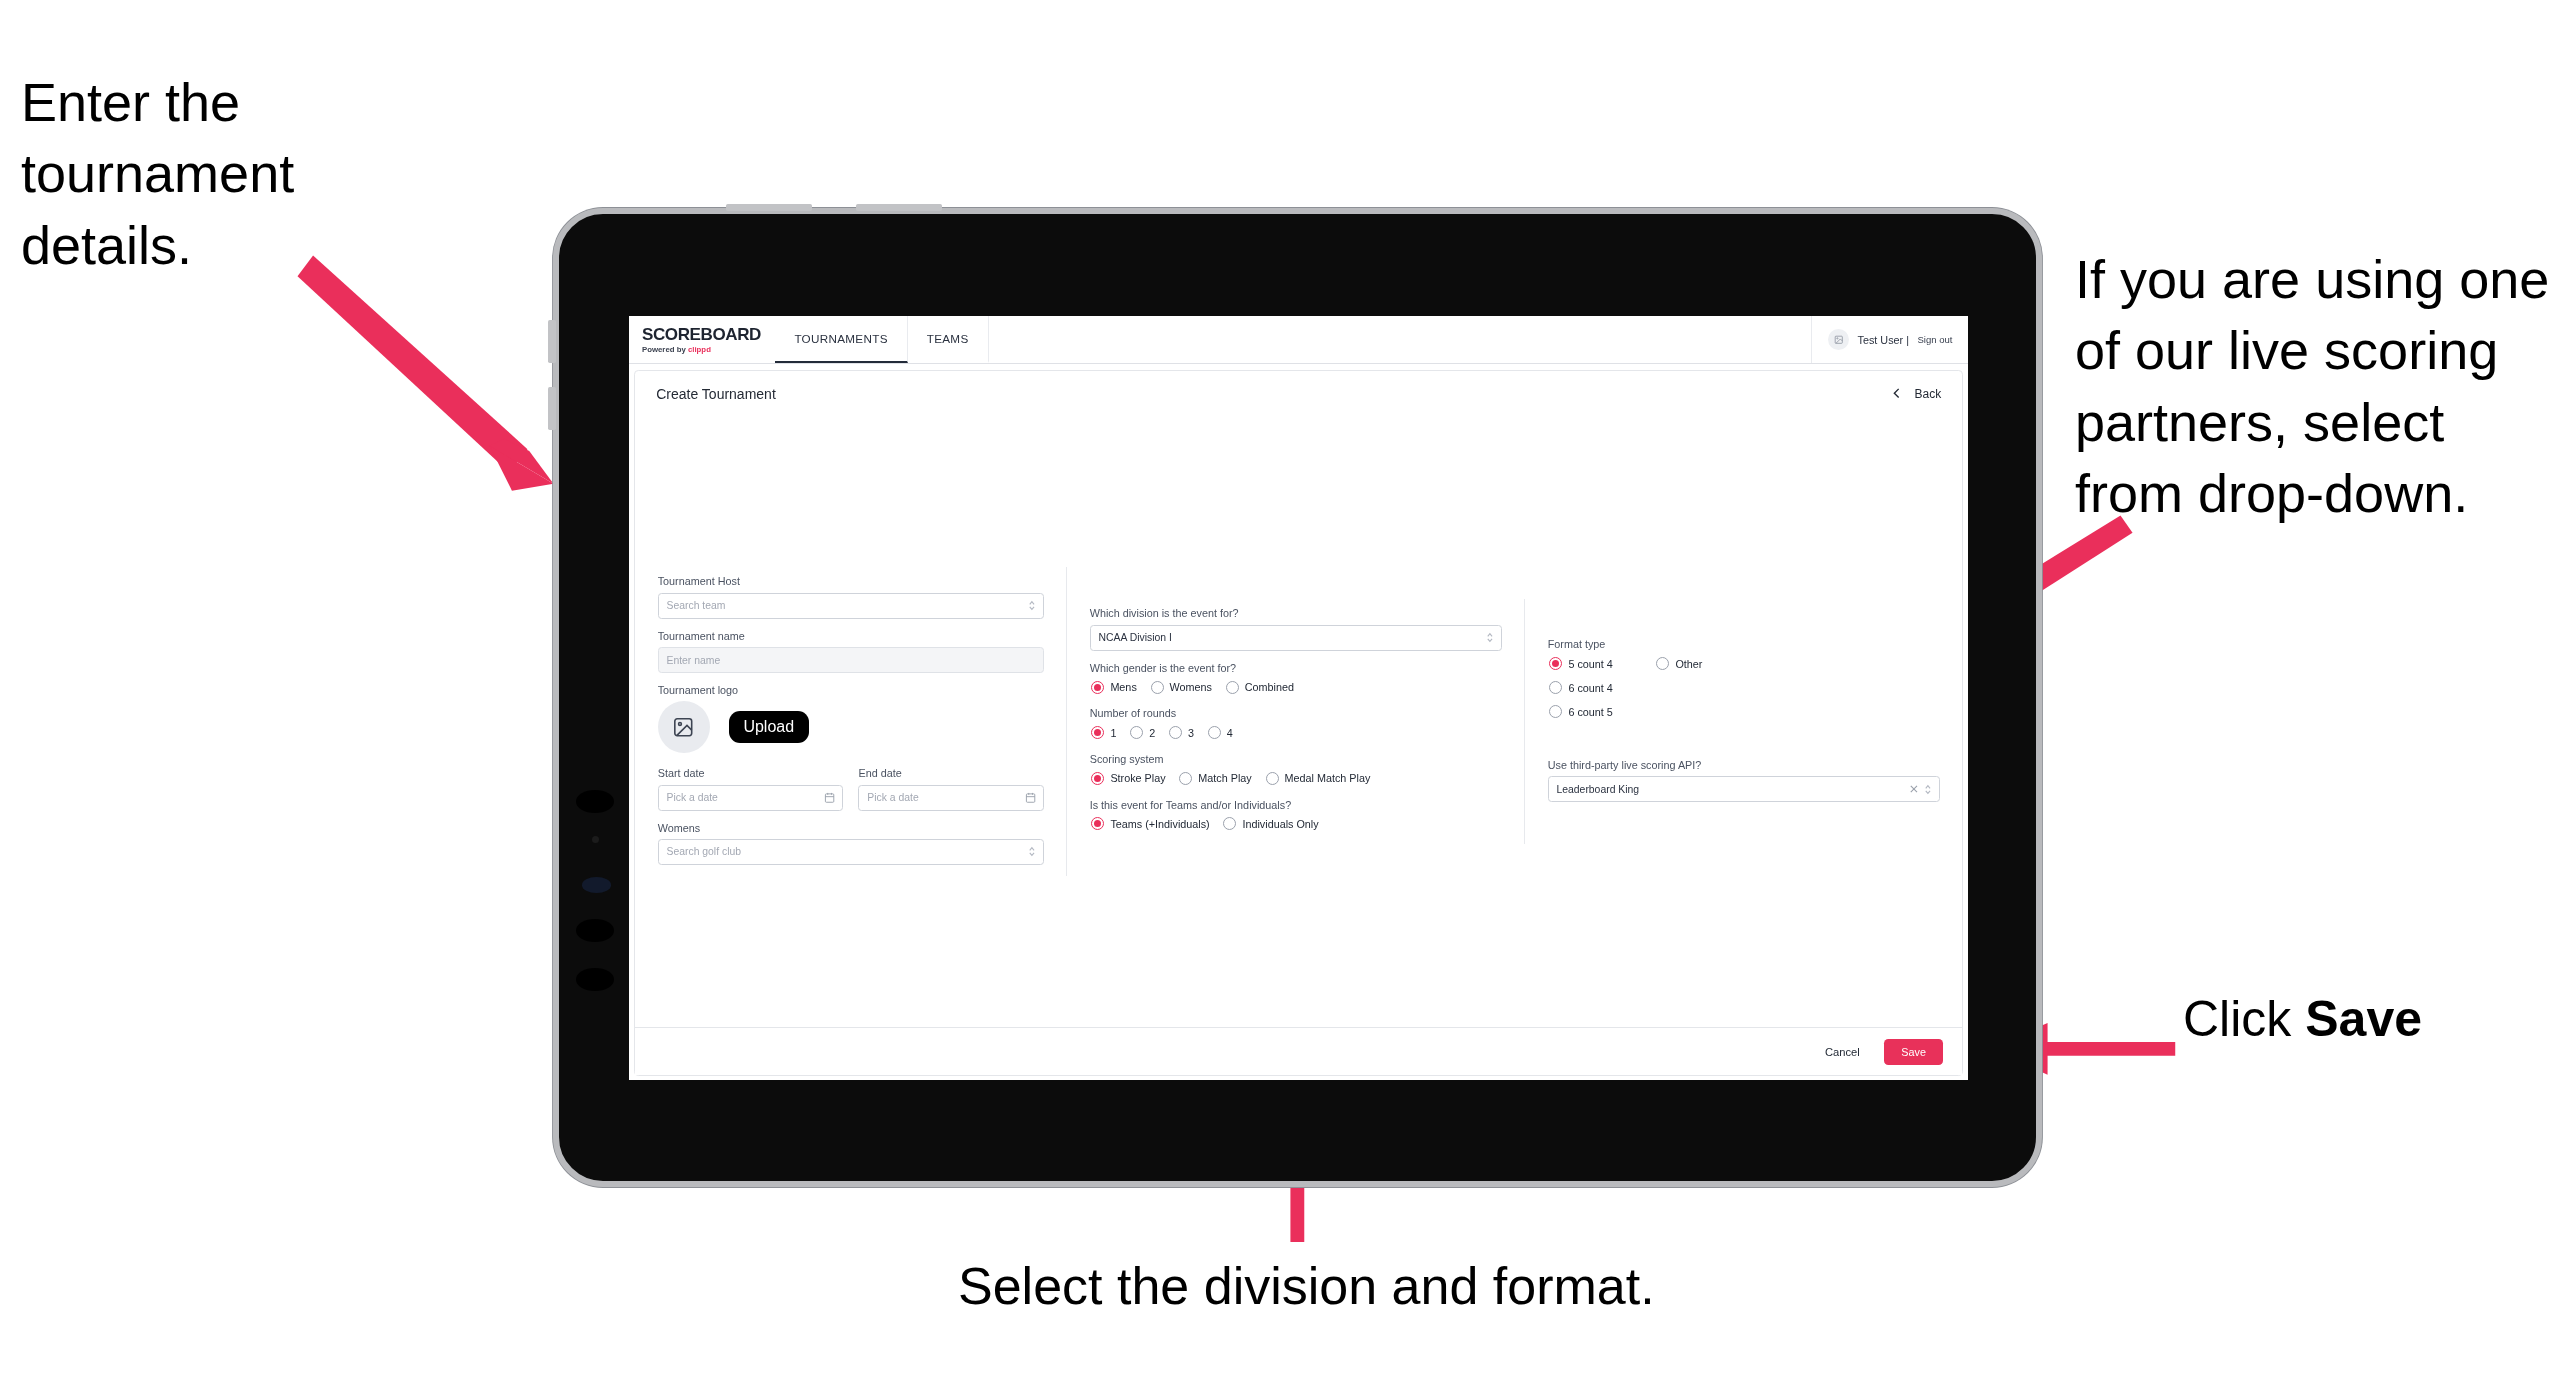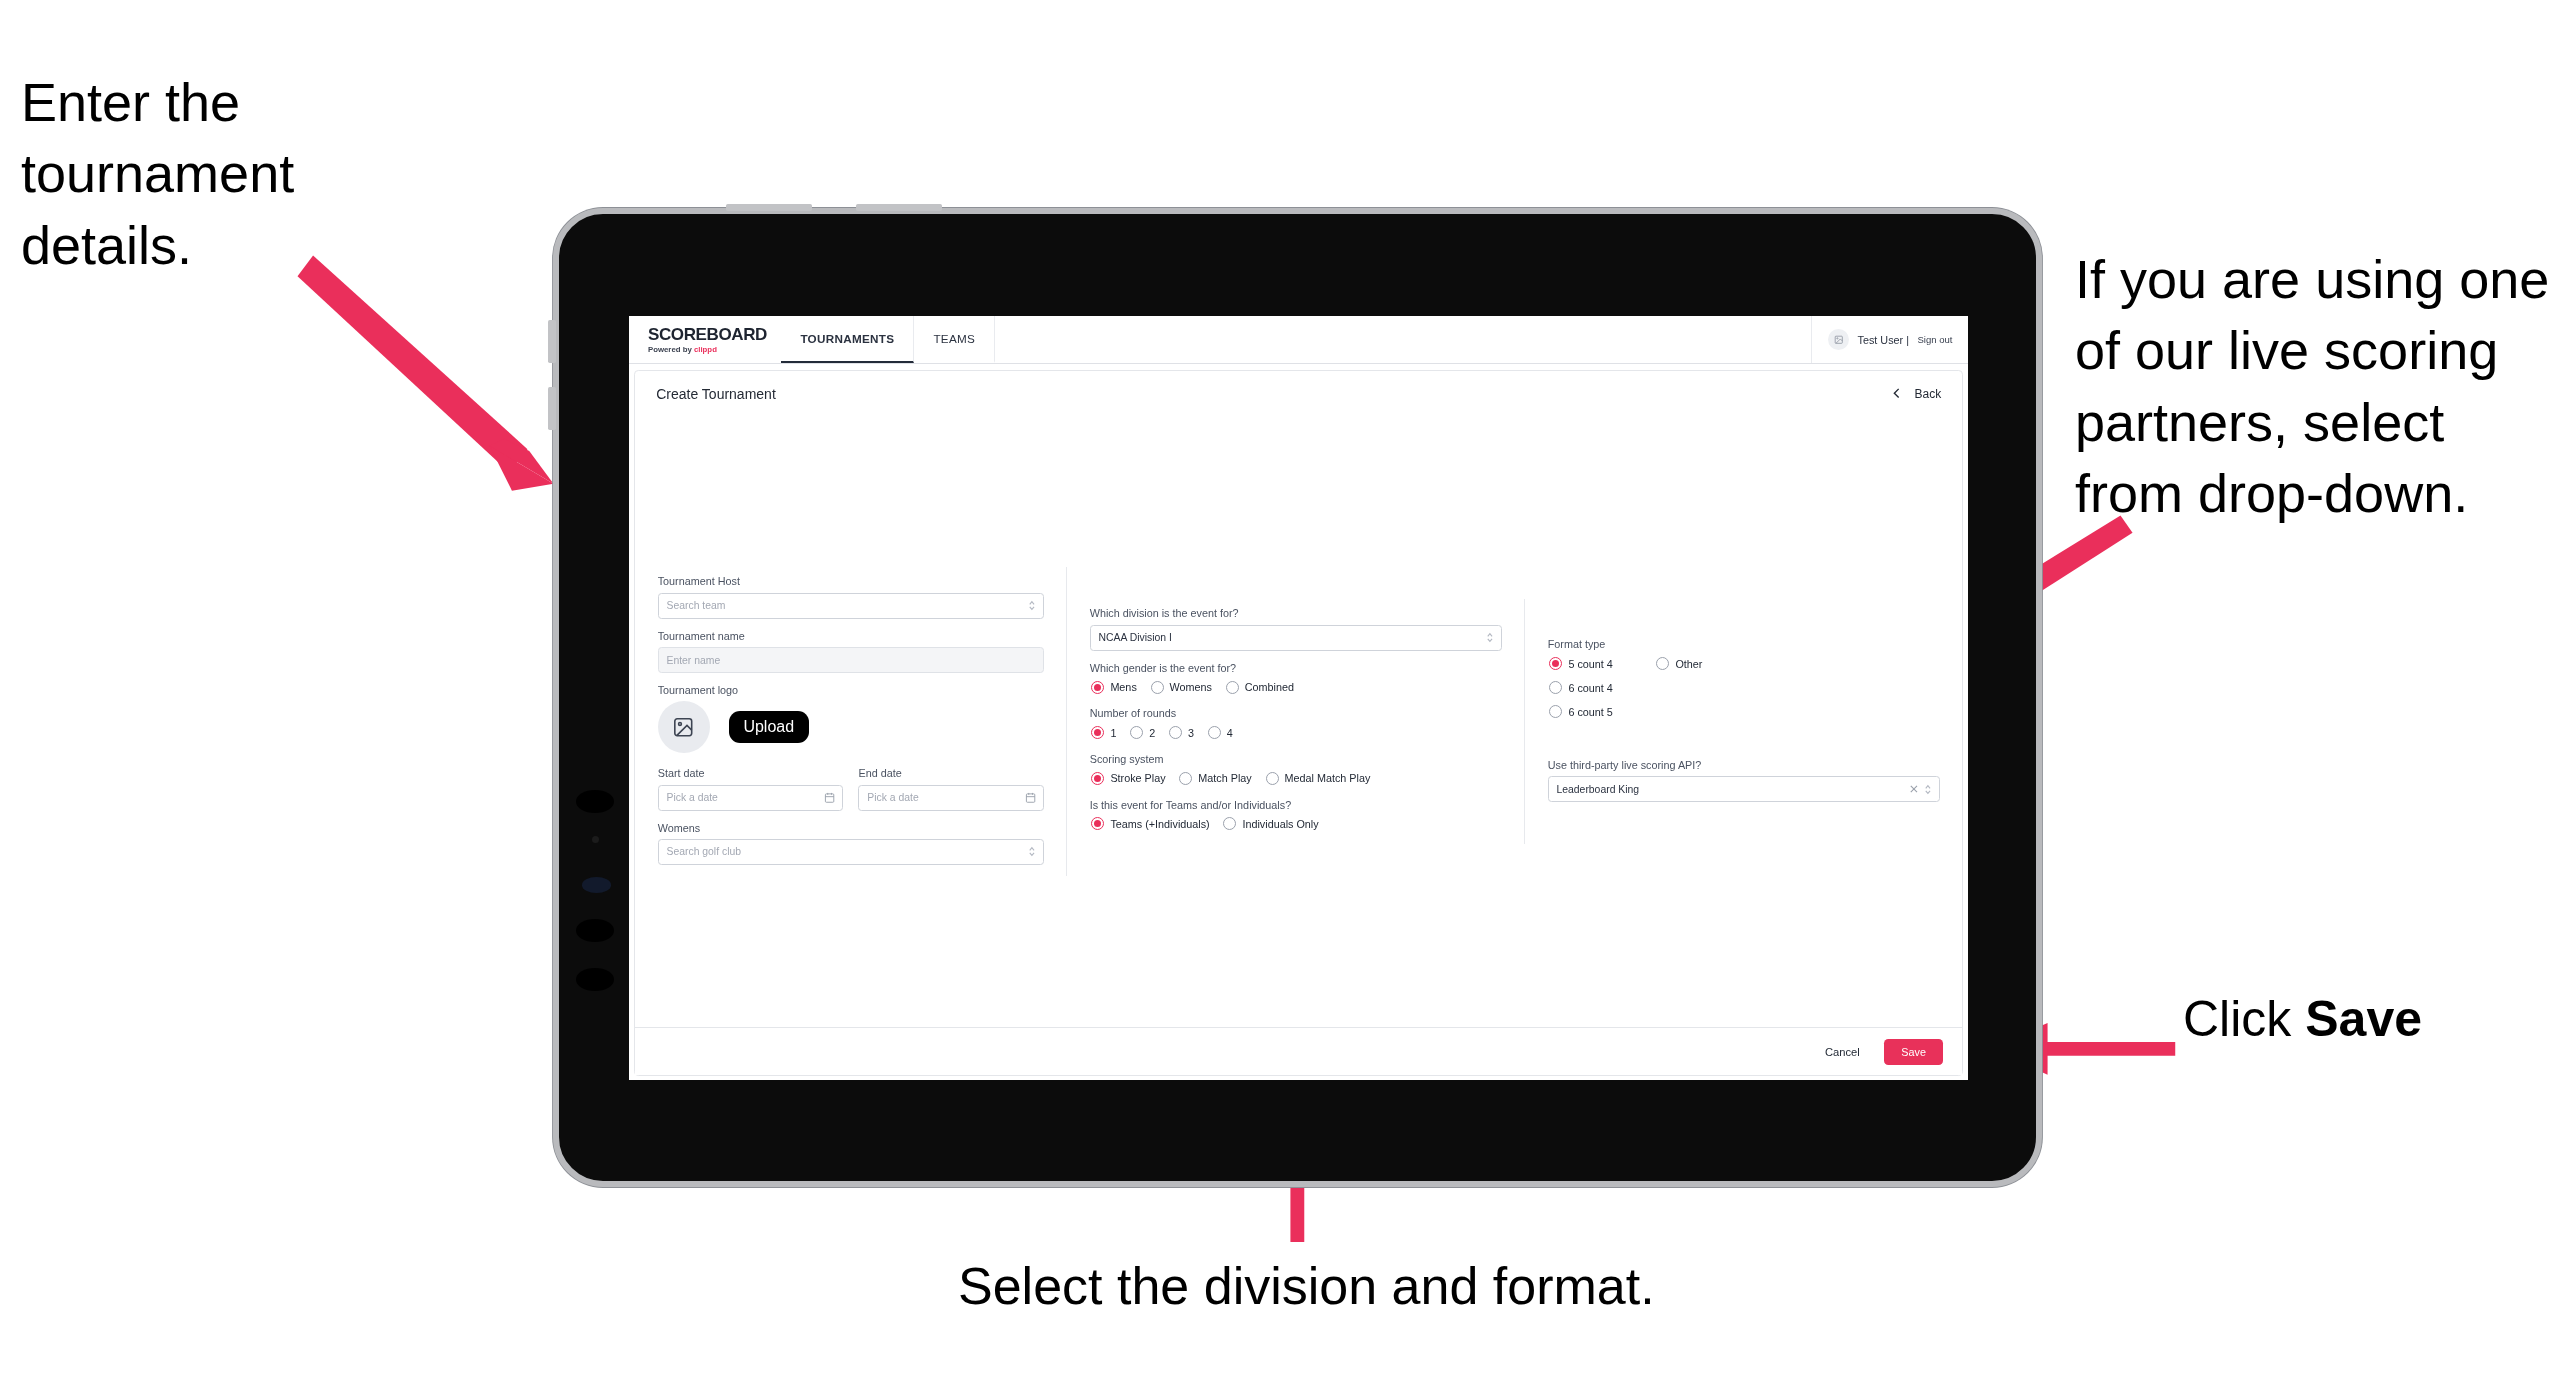--- a/index.html
+++ b/index.html
@@ -59,42 +59,42 @@
     background: #ffffff;
   }
 
   
   #topnav {
     height: 48px;
     background: #fff;
     border-bottom: 0.9px solid #dfe1e6;
     display: flex;
     align-items: stretch;
-    padding-left: 12px;
+    padding-left: 6px;
   }
   #brand { display: flex; flex-direction: column; justify-content: center; padding: 0 19px 0 7px; }
   #brand-title {
     font-size: 16.4px; font-weight: 700; letter-spacing: -0.4px;
     color: #1e2430; font-family: "Liberation Sans", sans-serif;
     transform: scaleX(1.04); transform-origin: left center;
   }
   #brand-sub { font-size: 7.8px; color: #3c4250; margin-top: 0.9px; font-weight: 600; }
   #brand-sub .clippd { color: #ea2f5b; font-weight: 700; }
 
   .navtab {
     display: flex; align-items: center;
     padding: 0 19px;
     font-size: 11.7px; letter-spacing: 0.3px;
     color: #2b3240;
     border-bottom: 2.6px solid transparent;
     border-right: 0.9px solid #e9ebef;
     cursor: pointer;
   }
   .navtab:first-of-type { border-left: 0.9px solid #e9ebef; }
-  .navtab.active { border-bottom-color: #232b39; font-weight: 700; text-align: center; }
+  .navtab.active { border-bottom-color: #232b39; font-weight: 400; text-align: center; }
 
   #nav-spacer { flex: 1; border-right: 0.9px solid #e9ebef; }
   #nav-right { display: flex; align-items: center; gap: 8.6px; padding: 0 15.6px; }
   #avatar {
     width: 21px; height: 21px; border-radius: 50%;
     background: #eef0f3; display: flex; align-items: center; justify-content: center;
   }
   #user-name { font-size: 10.8px; color: #2b3240; }
   #signout { font-size: 9.5px; color: #3a4150; cursor: pointer; }
 

